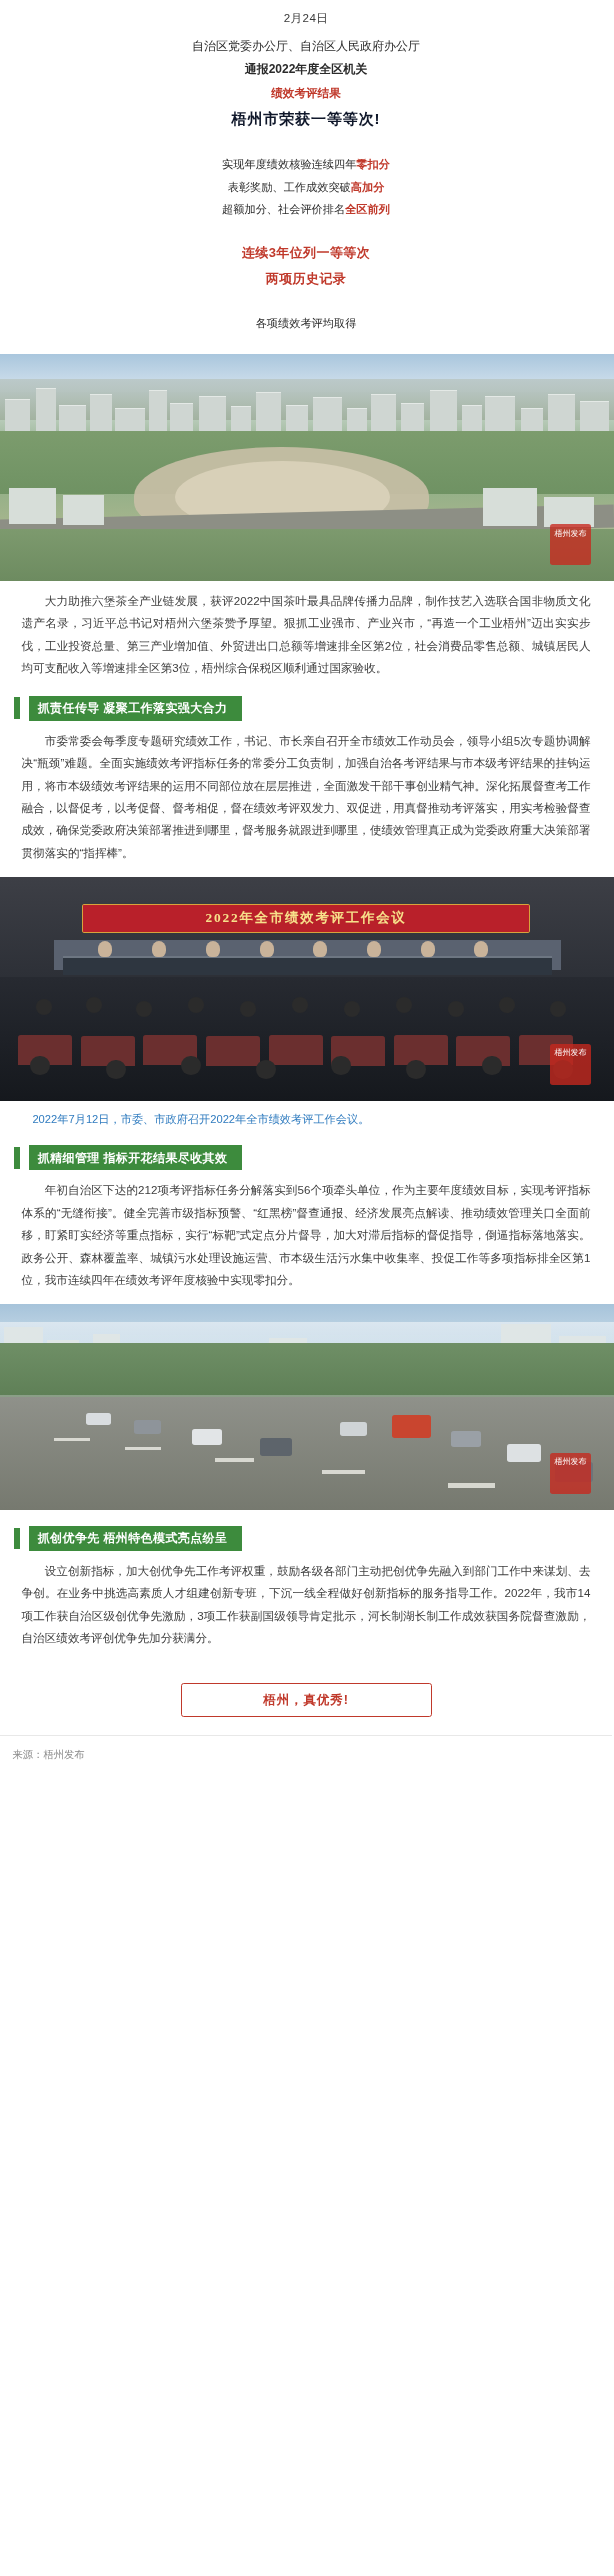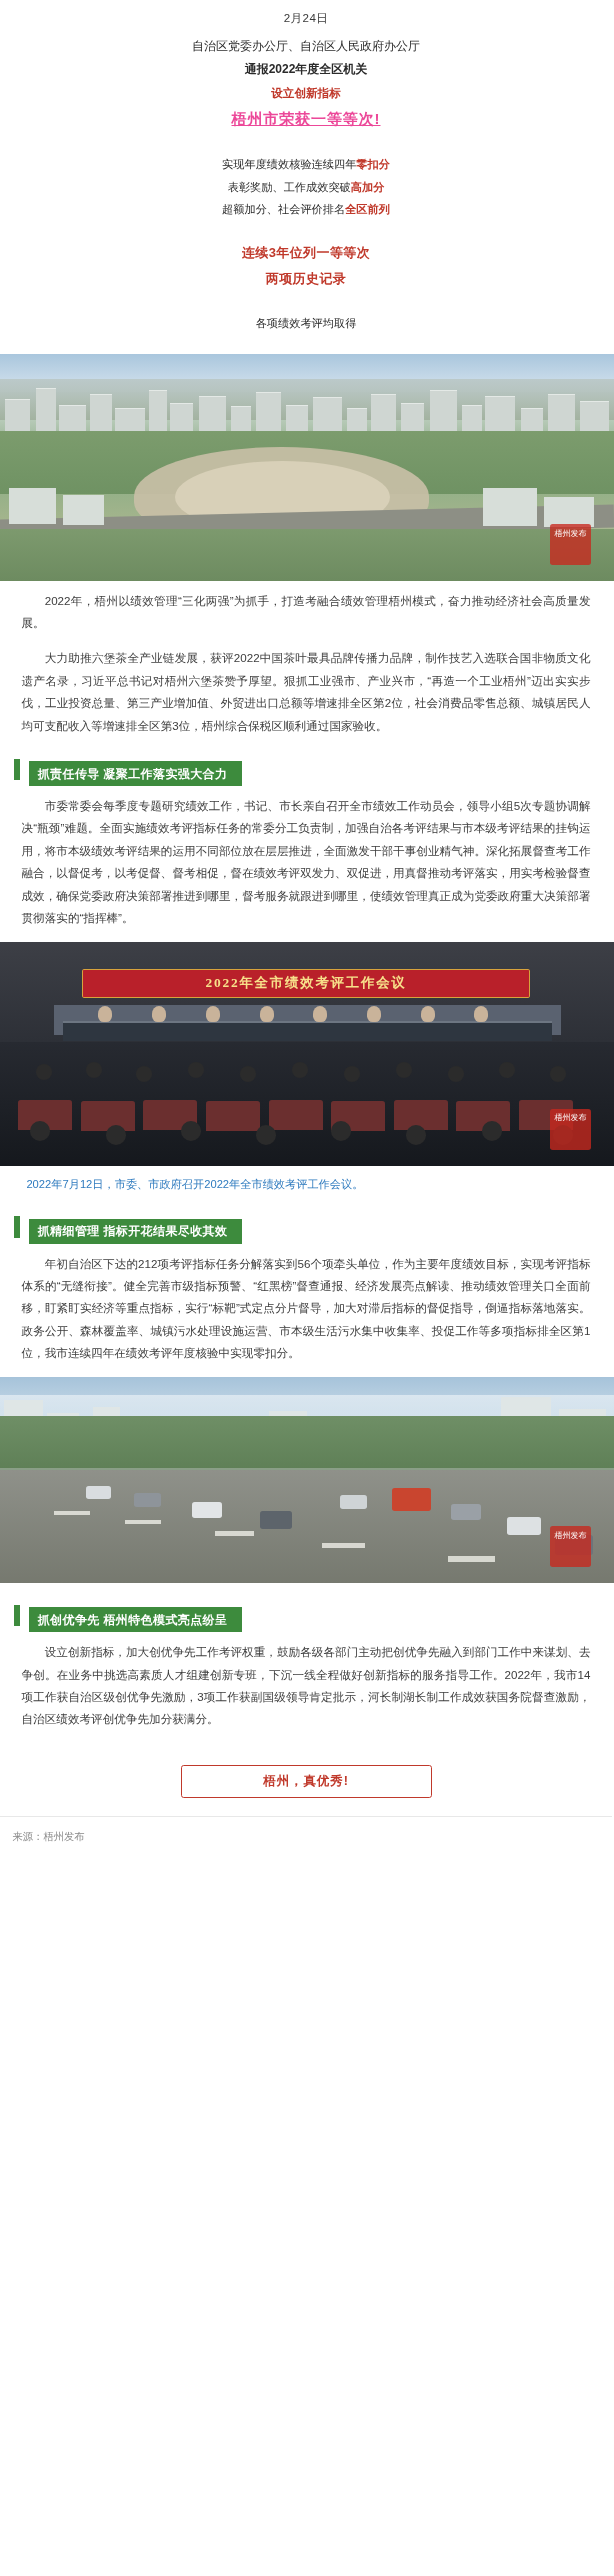--- a/index.html
+++ b/index.html
@@ -44,25 +44,24 @@
     font-weight: bold;
   }
   .lead .l3 {
     font-size: 11.6px;
     color: #c0392b;
     line-height: 23px;
     font-weight: bold;
   }
   .lead .l4 {
     font-size: 15px;
-    color: #ec4899;
+    color: #0f172a;
     font-weight: bold;
     line-height: 30px;
     letter-spacing: 0.9px;
-    text-decoration: underline;
   }
   .spacer-md { height: 19.7px; }
 
   .mid {
     text-align: center;
     padding: 0 76px;
   }
   .mid p {
     margin: 0;
     font-size: 11.2px;
@@ -168,35 +167,34 @@
     flex: 0 0 auto;
   }
   .sec-head .txt {
     background: #3d8b3d;
     color: #ffffff;
     font-size: 12px;
     font-weight: bold;
     padding: 4.5px 14.3px 4.5px 9px;
     letter-spacing: 0.4px;
     line-height: 16px;
-    margin-top: 8px;
   }
 
   
   .para {
     padding: 0 21.5px;
     margin: 9px 0 12.5px 0;
     font-size: 11.6px;
     line-height: 22.4px;
     color: #3d3d3d;
     text-align: justify;
     text-indent: 2em;
   }
   .cap {
-    padding: 0 4px;
+    padding: 0 10px;
     margin: 9px 0 3.6px 0;
     font-size: 11.2px;
     line-height: 19.7px;
     color: #2f7bbf;
     text-indent: 2em;
     text-align: justify;
   }
 
   
   .footer-wrap {
@@ -224,21 +222,21 @@
 </head>
 <body>
 
 <div class="page">
 
   <div class="date">2月24日</div>
 
   <div class="lead">
     <div class="l1">自治区党委办公厅、自治区人民政府办公厅</div>
     <div class="l2">通报2022年度全区机关</div>
-    <div class="l3">设立创新指标</div>
+    <div class="l3">绩效考评结果</div>
     <div class="l4">梧州市荣获一等等次!</div>
   </div>
 
   <div class="spacer-md"></div>
 
   <div class="mid">
     <p>
       <span>实现年度绩效核验连续四年</span><span class="hl-red">零扣分</span>
     </p>
     <p>
@@ -295,21 +293,20 @@
     <div class="p1-plaza2"></div>
     <div class="p1-road"></div>
     <div class="p1-fg"></div>
     <div class="p1-blk" style="left:9px; top:134px; width:47px; height:36px;"></div>
     <div class="p1-blk" style="left:63px; top:141px; width:41px; height:30px;"></div>
     <div class="p1-blk" style="left:483px;top:134px; width:54px; height:38px;"></div>
     <div class="p1-blk" style="left:544px;top:143px; width:50px; height:30px;"></div>
     <div class="stamp">梧州发布</div>
   </div>
 
-  <div class="para">2022年，梧州以绩效管理“三化两强”为抓手，打造考融合绩效管理梧州模式，奋力推动经济社会高质量发展。</div>
   <div class="para">大力助推六堡茶全产业链发展，获评2022中国茶叶最具品牌传播力品牌，制作技艺入选联合国非物质文化遗产名录，习近平总书记对梧州六堡茶赞予厚望。狠抓工业强市、产业兴市，“再造一个工业梧州”迈出实实步伐，工业投资总量、第三产业增加值、外贸进出口总额等增速排全区第2位，社会消费品零售总额、城镇居民人均可支配收入等增速排全区第3位，梧州综合保税区顺利通过国家验收。</div>
 
   <div class="sec-head">
     <div class="bar"></div>
     <div class="txt">抓责任传导 凝聚工作落实强大合力</div>
   </div>
   <div class="para">市委常委会每季度专题研究绩效工作，书记、市长亲自召开全市绩效工作动员会，领导小组5次专题协调解决“瓶颈”难题。全面实施绩效考评指标任务的常委分工负责制，加强自治各考评结果与市本级考评结果的挂钩运用，将市本级绩效考评结果的运用不同部位放在层层推进，全面激发干部干事创业精气神。深化拓展督查考工作融合，以督促考，以考促督、督考相促，督在绩效考评双发力、双促进，用真督推动考评落实，用实考检验督查成效，确保党委政府决策部署推进到哪里，督考服务就跟进到哪里，使绩效管理真正成为党委政府重大决策部署贯彻落实的“指挥棒”。</div>
 
   <div class="photo photo2">
     <div class="p2-wall"></div>

